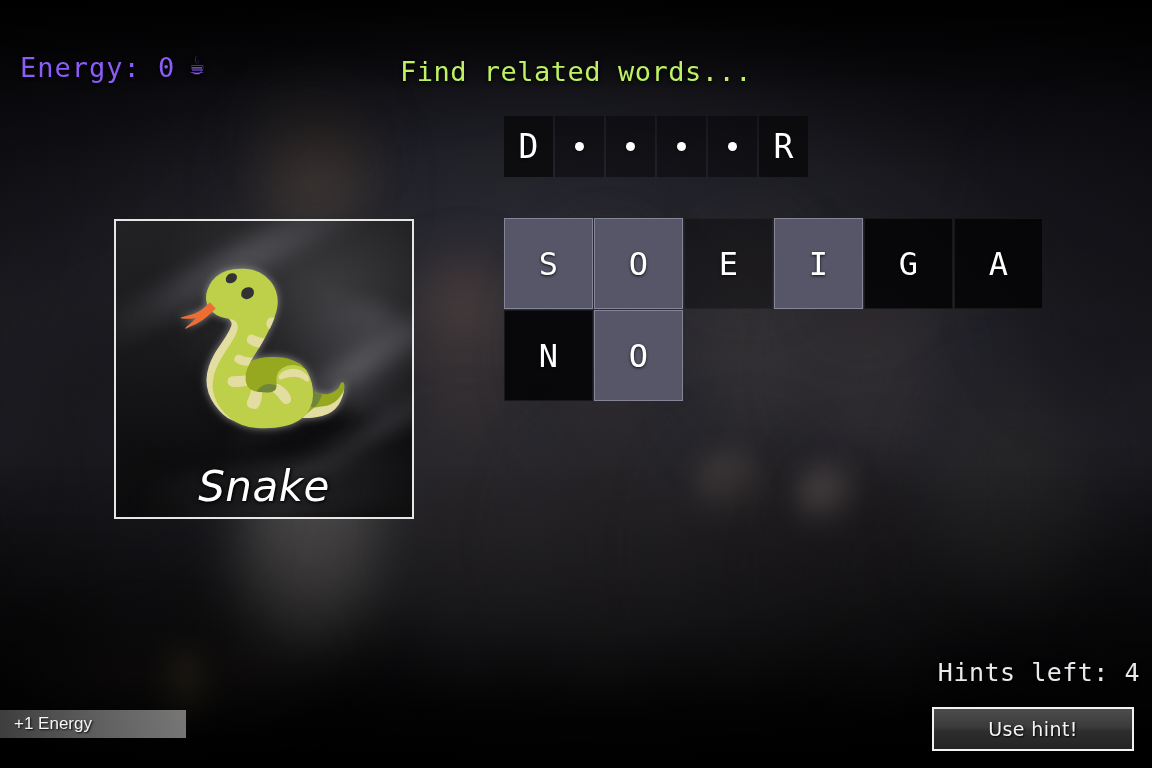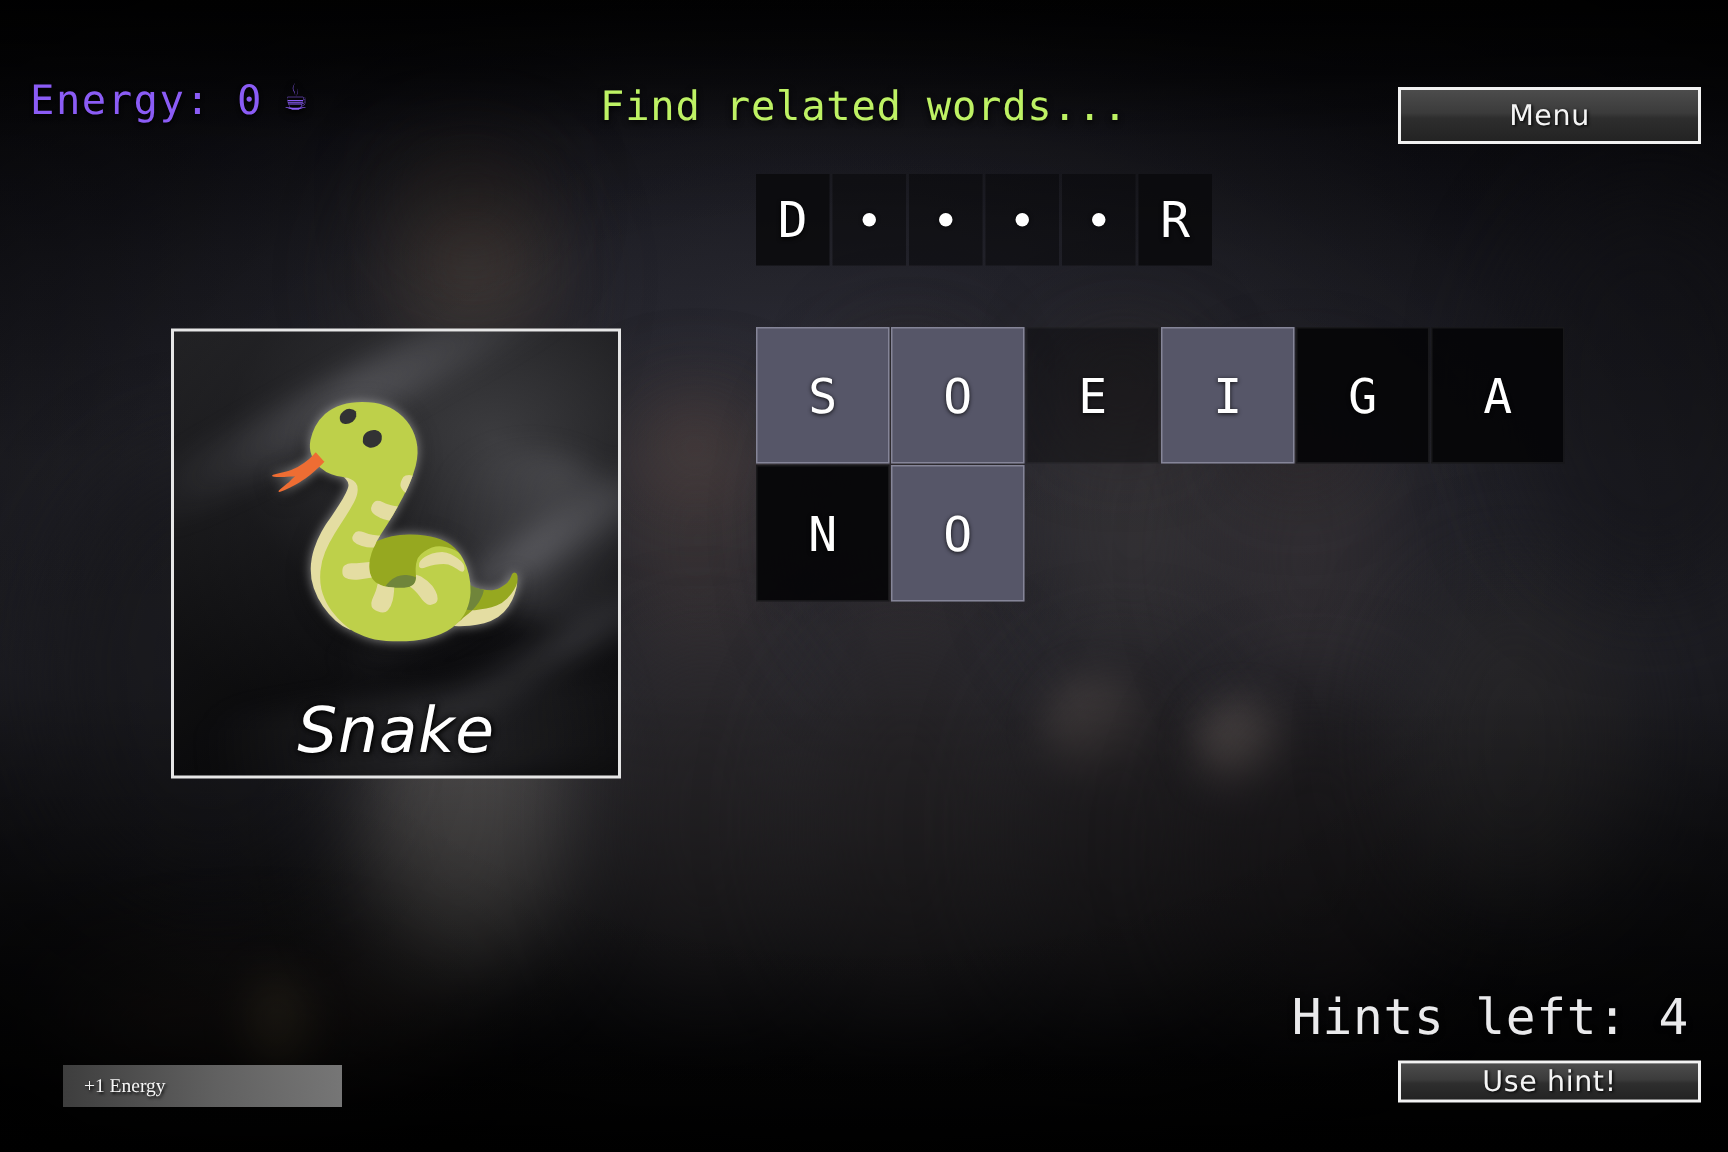--- a/index.html
+++ b/index.html
@@ -66,21 +66,21 @@
     color:#f4f4f4;
     font-family:"DejaVu Sans", sans-serif;
     font-size:19px;
     letter-spacing:0.4px;
     text-shadow:1px 1px 2px rgba(0,0,0,0.95);
     cursor:pointer;
     user-select:none;
   }
   #menu-button  { left:932px; top:58px;  width:202px; height:38px; }
   #clear-button { left:474px; top:707px; width:204px; height:36px; }
-  #hint-button  { left:932px; top:707px; width:202px; height:28px; }
+  #hint-button  { left:932px; top:707px; width:202px; height:44px; }
 
   
   #answer-slots {
     position:absolute; left:504px; top:116px;
     display:flex; gap:2px;
   }
   .slot {
     width:49px; height:61px;
     display:flex; align-items:center; justify-content:center;
     background:rgba(10,10,12,0.88);
@@ -148,38 +148,37 @@
     font-family:"DejaVu Sans", sans-serif;
     font-size:42px;
     color:#fff;
     letter-spacing:0.5px;
     text-shadow:1px 1px 3px rgba(0,0,0,0.95), 0 0 6px rgba(0,0,0,0.8);
     font-style:italic;
   }
 
   
   #hints-left {
-    position:absolute; right:26px; top:658px;
-    font-size:33px; letter-spacing:0.5px;
+    position:absolute; right:12px; top:658px;
+    font-size:25px; letter-spacing:0.5px;
     color:#eaeaec;
     text-shadow:0 1px 4px rgba(0,0,0,0.95);
   }
 
   
   #energy-toast {
     position:absolute; left:0; top:710px;
     width:186px; height:28px;
     display:flex; align-items:center;
     padding-left:14px;
     background:linear-gradient(90deg, rgba(70,70,70,0.88) 0%, rgba(120,120,120,0.8) 55%, rgba(150,150,150,0.78) 100%);
-    font-family:Liberation Serif, serif;
-    font-size:13px;
+    font-family:Liberation Sans, sans-serif;
+    font-size:17px;
     color:#f6f6f6;
     text-shadow:1px 1px 2px rgba(0,0,0,0.9);
-    margin-left:42px;
   }
 </style>
 </head>
 <body>
 
 <div id="stage">
 
   <div class="bg-layer bg-base"></div>
   <div class="bg-layer">
     <div class="blob soft" style="left:250px;top:110px;width:120px;height:150px;background:rgba(58,52,50,0.75);"></div>
@@ -213,21 +212,20 @@
   </div>
   <div class="vignette"></div>
 
   <div class="hud-energy">
     <span>Energy: 0</span>
     <span class="cup-icon">☕</span>
   </div>
 
   <div class="hud-prompt">Find related words...</div>
 
-  <div class="btn" id="menu-button">Menu</div>
 
   <div id="answer-slots">
       <div class="slot">D</div>
       <div class="slot empty">
         <span class="dot"></span>
       </div>
       <div class="slot empty">
         <span class="dot"></span>
       </div>
       <div class="slot empty">

